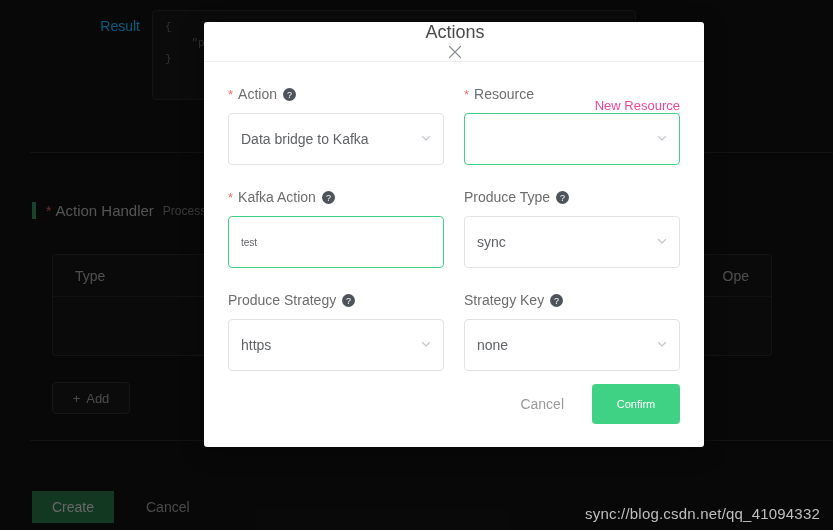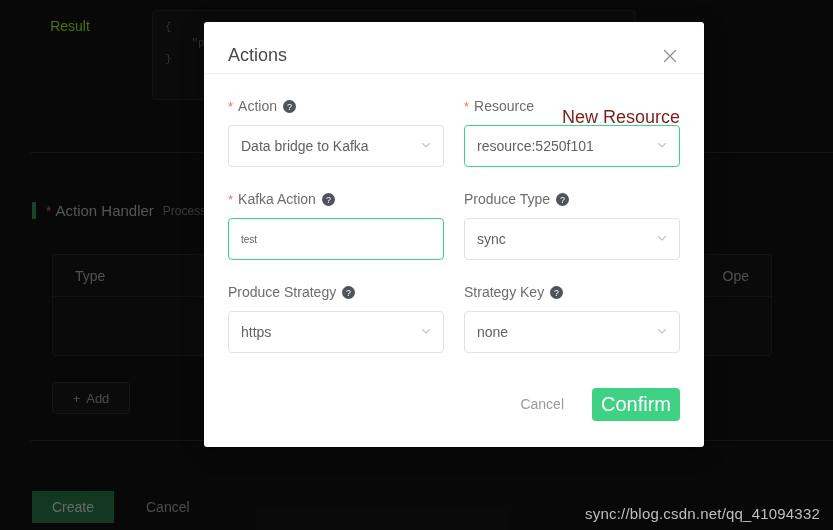--- a/index.html
+++ b/index.html
@@ -32,23 +32,23 @@
   .bg-result-row {
     position: absolute;
     left: 0;
     top: 10px;
     width: 700px;
     display: flex;
     align-items: flex-start;
   }
   .bg-result-label {
     width: 140px;
-    text-align: center;
-    font-size: 14px;
-    color: #84cc16;
+    text-align: right;
+    font-size: 14px;
+    color: #0ea5e9;
     padding-top: 8px;
   }
   .bg-code-box {
     margin-left: 12px;
     width: 484px;
     height: 90px;
     border: 1px solid #242424;
     border-radius: 4px;
     background: #141414;
     padding: 8px 12px;
@@ -192,27 +192,28 @@
     width: 500px;
     height: 425px;
     background: #ffffff;
     border-radius: 3px;
     z-index: 10;
     box-shadow: 0 4px 22px rgba(0,0,0,0.35);
     box-sizing: border-box;
     overflow: hidden;
   }
   .modal-header {
-    height: 52px;
+    height: 40px;
     border-bottom: 1px solid #ededed;
     display: flex;
     align-items: center;
-    padding: 16px 22px 0 24px;
+    padding: 0 22px 0 24px;
     box-sizing: border-box;
     justify-content: space-between;
+    flex-direction: column;
   }
   .modal-title {
     font-size: 18px;
     color: #4a4a4a;
     font-weight: normal;
   }
   .close-btn {
     width: 24px;
     height: 24px;
     display: flex;
@@ -257,29 +258,29 @@
   }
   .help-icon {
     margin-left: 6px;
     width: 13px;
     height: 13px;
     display: inline-flex;
     align-items: center;
     justify-content: center;
   }
   .link-action {
-    font-size: 18px;
-    color: #7f1d1d;
+    font-size: 13px;
+    color: #ec4899;
     cursor: pointer;
     margin-top: 22px;
   }
 
   .control {
     position: relative;
-    height: 42px;
+    height: 52px;
     border: 1px solid #e0e2e6;
     border-radius: 4px;
     background: #fff;
     box-sizing: border-box;
     display: flex;
     align-items: center;
     padding: 0 12px;
     font-size: 14px;
     color: #606266;
   }
@@ -330,23 +331,23 @@
     border: none;
     cursor: pointer;
     padding: 8px 10px;
     font-family: "Liberation Sans", sans-serif;
   }
   .btn-confirm {
     background: #3fd184;
     color: #ffffff;
     border: none;
     border-radius: 4px;
-    font-size: 20px;
+    font-size: 11px;
     width: 88px;
-    height: 33px;
+    height: 40px;
     cursor: pointer;
     font-family: "Liberation Sans", sans-serif;
   }
 </style>
 </head>
 <body>
 
 <div id="backdrop">
 
   <div class="bg-result-row">
@@ -426,21 +427,20 @@
 
       <div class="field">
         <div class="field-label-row">
           <div class="label-left">
             <span class="req-star">*</span>
             <span class="field-label">Resource</span>
           </div>
           <span class="link-action">New Resource</span>
         </div>
         <div class="control focused">
-          <span class="value">resource:5250f101</span>
           <span class="chev">
             <svg width="12" height="12" viewBox="0 0 12 12" aria-hidden="true">
               <path d="M2.5 4.5 L6 8 L9.5 4.5" stroke="#c2c6cc" stroke-width="1.1" fill="none" stroke-linecap="round" stroke-linejoin="round"></path>
             </svg>
           </span>
         </div>
       </div>
 
       <div class="field">
         <div class="field-label-row">

